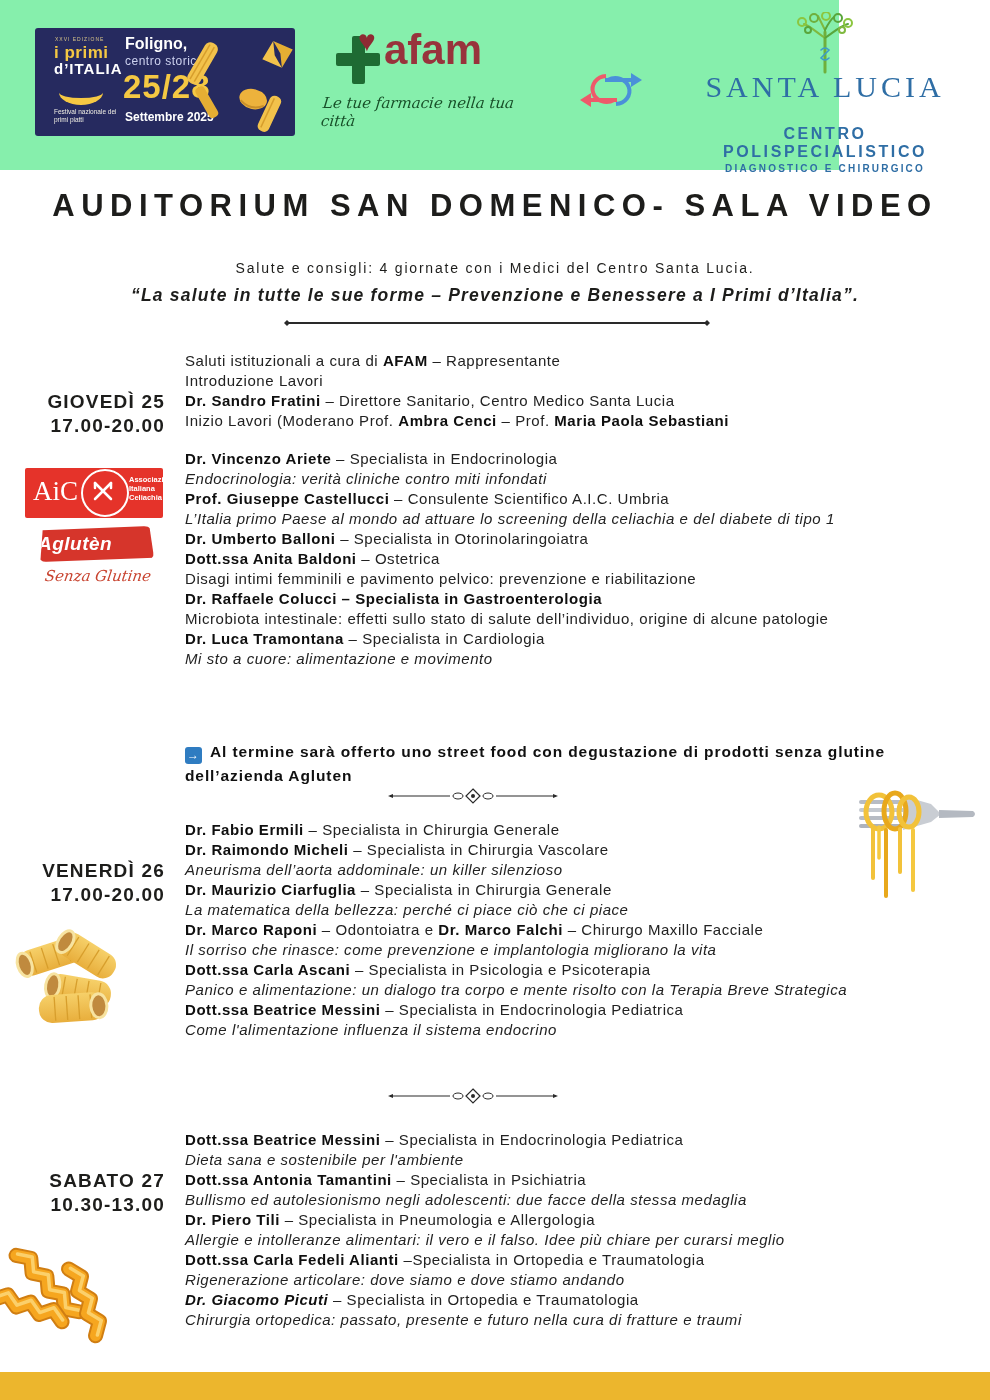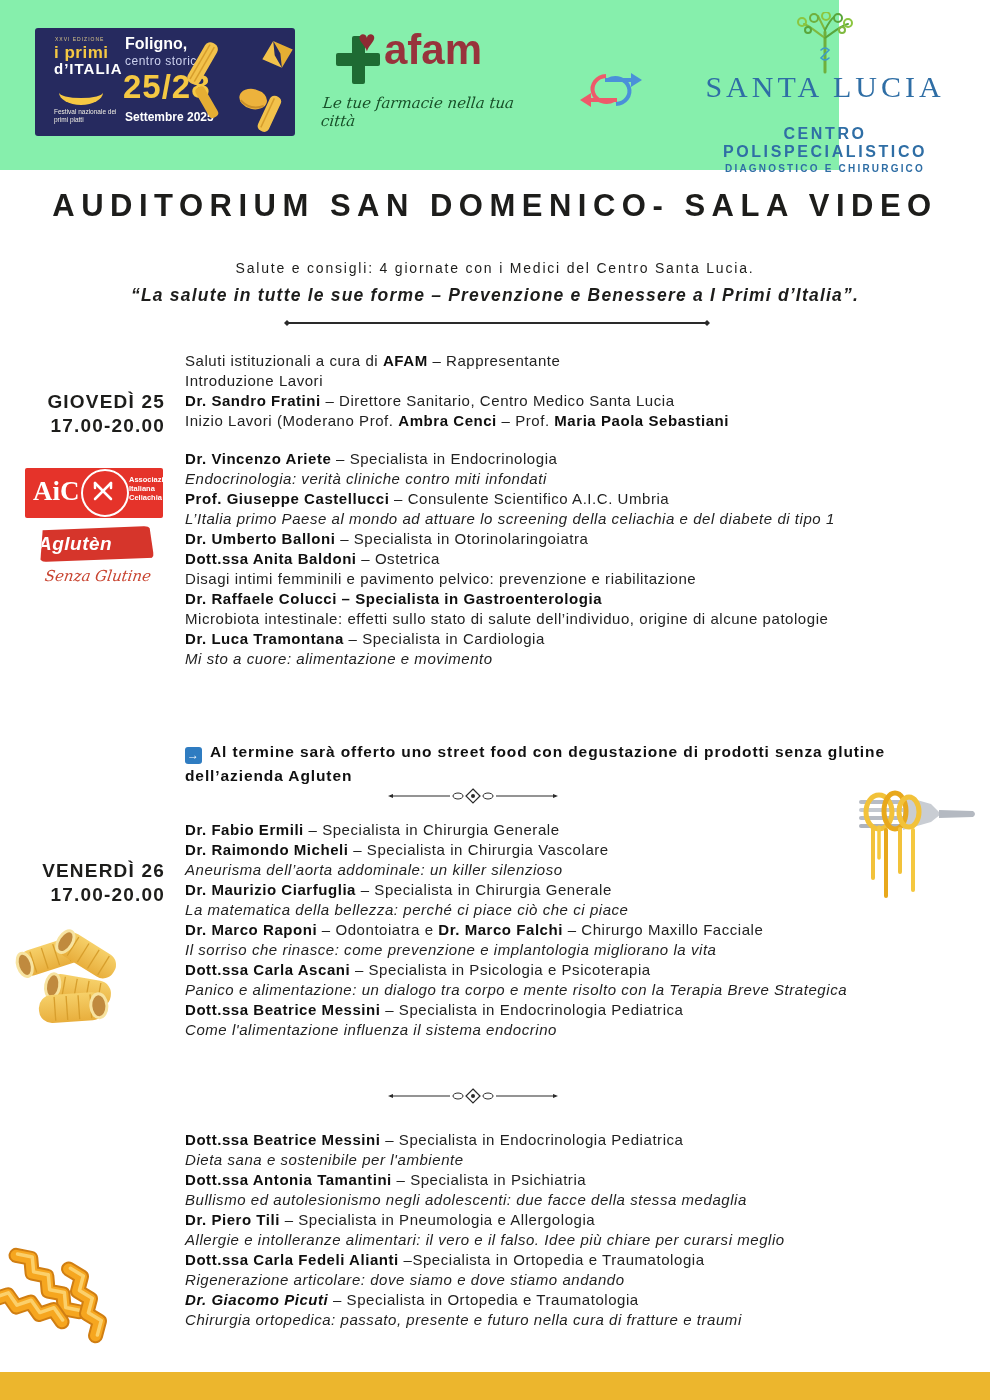--- a/index.html
+++ b/index.html
@@ -60,21 +60,21 @@
   
   .note{position:absolute;left:185px;top:740px;width:700px;font-size:15.5px;font-weight:700;
         letter-spacing:0.9px;line-height:23px;color:#101010;}
   .note-icon{display:inline-block;width:17px;height:17px;background:#2F7CC1;border-radius:3px;color:#fff;
         font-size:12px;line-height:17px;text-align:center;font-weight:700;margin-right:8px;vertical-align:-2px;}
   
   .ornament{position:absolute;}
   
   .aic{position:absolute;left:25px;top:468px;width:138px;height:50px;background:#E5332A;border-radius:2px;}
   .aic-abbr{position:absolute;left:8px;top:8px;font-family:"Liberation Serif","DejaVu Serif",serif;
-        font-size:27px;font-weight:700;color:#ffffff;}
+        font-size:27px;font-weight:400;color:#ffffff;}
   .aic-circle{position:absolute;left:56px;top:1px;width:44px;height:44px;background:#E5332A;border:2px solid #ffffff;
         border-radius:50%;}
   .aic-full{position:absolute;left:104px;top:7px;font-size:7.5px;line-height:9px;color:#ffffff;font-weight:700;}
   .agluten{position:absolute;left:38px;top:526px;width:120px;}
   .agluten-ribbon{width:116px;height:36px;background:#D6352B;border-radius:8px 10px 10px 8px;
         clip-path:polygon(4% 12%,96% 0,100% 88%,2% 100%);display:flex;align-items:center;justify-content:flex-start;}
   .agluten-name{color:#fff;font-weight:700;font-style:italic;font-size:19px;letter-spacing:0.5px;}
   .agluten-tag{margin-top:5px;text-align:center;font-family:"DejaVu Serif","Liberation Serif",serif;
         font-style:italic;font-size:15px;color:#C8432F;transform:skewX(-8deg);}
   .decor{position:absolute;}
@@ -246,20 +246,24 @@
       <path d="M0,8 l5,-2 v4 z" fill="#2a2a2a" stroke="none"></path>
       <path d="M170,8 l-5,-2 v4 z" fill="#2a2a2a" stroke="none"></path>
       <ellipse cx="70" cy="8" rx="5" ry="3"></ellipse>
       <ellipse cx="100" cy="8" rx="5" ry="3"></ellipse>
       <path d="M85,1 L92,8 L85,15 L78,8 Z" stroke-width="1.2"></path>
       <circle cx="85" cy="8" r="2" fill="#2a2a2a" stroke="none"></circle>
     </g>
   </svg>
 
   <div class="section" style="top:1130px;">
+    <div class="day-col">
+      <div class="day">SABATO 27</div>
+      <div class="time">10.30-13.00</div>
+    </div>
     <div class="lines">
         <div class="pgroup">
           <div class="pline"><span class="b">Dott.ssa Beatrice Messini</span><span> – Specialista in Endocrinologia Pediatrica</span></div>
           <div class="pline"><span class="i">Dieta sana e sostenibile per l'ambiente</span></div>
           <div class="pline"><span class="b">Dott.ssa Antonia Tamantini</span><span> – Specialista in Psichiatria</span></div>
           <div class="pline"><span class="i">Bullismo ed autolesionismo negli adolescenti: due facce della stessa medaglia</span></div>
           <div class="pline"><span class="b">Dr. Piero Tili</span><span> – Specialista in Pneumologia e Allergologia</span></div>
           <div class="pline"><span class="i">Allergie e intolleranze alimentari: il vero e il falso. Idee più chiare per curarsi meglio</span></div>
           <div class="pline"><span class="b">Dott.ssa Carla Fedeli Alianti</span><span> –Specialista in Ortopedia e Traumatologia</span></div>
           <div class="pline"><span class="i">Rigenerazione articolare: dove siamo e dove stiamo andando</span></div>

